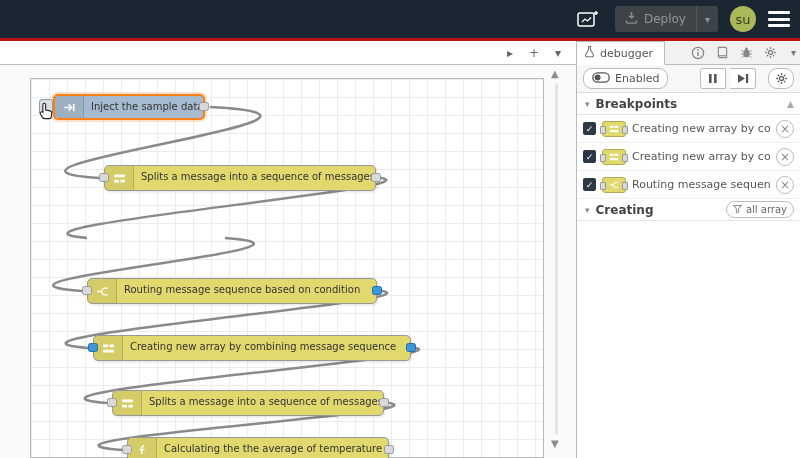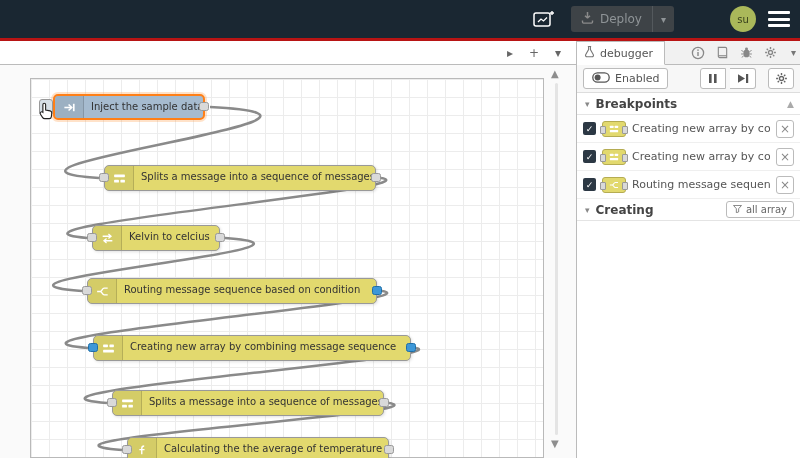--- a/index.html
+++ b/index.html
@@ -8,22 +8,22 @@
 
   
   .header { position:absolute; left:0; top:0; width:800px; height:38px; background:#1a2732;
             display:flex; align-items:center; justify-content:flex-end; padding:0 10px; gap:12px; }
   .hdr-iconbtn { width:30px; height:24px; display:flex; align-items:center; justify-content:center; cursor:pointer; }
   .deploy-btn { height:26px; background:#3e4347; border-radius:3px; display:flex; align-items:center;
                 color:#8f9497; font-size:12px; }
   .deploy-main { display:flex; align-items:center; gap:6px; padding:0 10px; }
   .deploy-caret { padding:0 8px; border-left:1px solid #54595d; color:#8f9497; font-size:10px; height:100%;
                   display:flex; align-items:center; }
-  .avatar { width:26px; height:26px; border-radius:50%; background:#aab85a; color:#39411c; font-size:10px;
-            font-weight:normal; display:flex; align-items:center; justify-content:center;margin-left:44px; }
+  .avatar { width:26px; height:26px; border-radius:50%; background:#aab85a; color:#39411c; font-size:13px;
+            font-weight:normal; display:flex; align-items:center; justify-content:center; }
   .hamburger { width:22px; height:16px; display:flex; flex-direction:column; justify-content:space-between; cursor:pointer; }
   .hamburger div { height:3px; background:#fff; border-radius:1px; }
   .accent-bar { position:absolute; left:0; top:38px; width:800px; height:3px; background:#b81414; }
 
   
   .workspace { position:absolute; left:0; top:41px; width:576px; height:417px; background:#fafafa; }
   .ws-tabbar { position:absolute; left:0; top:0; width:100%; height:24px; background:#fff; border-bottom:1px solid #bbb;
                display:flex; align-items:center; justify-content:flex-end; gap:4px; padding-right:8px; }
   .ws-tab-btn { width:20px; height:18px; display:flex; align-items:center; justify-content:center;
                 color:#666; font-size:12px; cursor:pointer; }
@@ -61,21 +61,21 @@
   .sidebar { position:absolute; left:576px; top:41px; width:224px; height:417px; background:#fff; border-left:1px solid #bbb; }
   .sb-tabbar { height:24px; background:#f1f1f1; border-bottom:1px solid #bbb; display:flex; align-items:stretch; position:relative; }
   .sb-tab { width:88px; background:#fff; border-right:1px solid #bbb; border-top:1px solid #bbb; margin-bottom:-1px;
             border-bottom:1px solid #fff; display:flex; align-items:center; gap:5px; padding:0 7px;
             font-size:11px; color:#555; cursor:pointer; }
   .sb-icon-tab { width:24px; display:flex; align-items:center; justify-content:center; cursor:pointer; }
   .sb-collapse { position:absolute; right:4px; top:0; bottom:0; display:flex; align-items:center; color:#777;
                  font-size:10px; cursor:pointer; }
   .sb-toolbar { height:28px; background:#f7f7f7; border-bottom:1px solid #ddd; display:flex; align-items:center;
                 padding:0 6px; gap:4px; }
-  .btn { background:#fff; border:1px solid #bbb; border-radius:3px; color:#555; font-size:11px;
+  .btn { background:#fff; border:1px solid #bbb; border-radius:9px; color:#555; font-size:11px;
          display:flex; align-items:center; justify-content:center; cursor:pointer; }
   .enabled-btn { height:21px; padding:0 8px; gap:5px; }
   .sb-toolbar .spacer { flex:1; }
   .pause-btn { width:26px; height:21px; border-radius:3px 0 0 3px; }
   .step-btn  { width:26px; height:21px; border-radius:0 3px 3px 0; border-left:none; margin-right:8px; }
   .gearbtn   { width:26px; height:21px; }
   .section-hdr { height:22px; border-bottom:1px solid #e4e4e4; display:flex; align-items:center; gap:6px;
                  padding:0 8px; position:relative; cursor:pointer; }
   .section-hdr .chev { color:#888; font-size:9px; }
   .section-title { font-size:12px; font-weight:bold; color:#444; }
@@ -161,31 +161,20 @@
               <svg viewBox="0 0 14 14">
                 <rect x="1.2" y="2.6" width="11.6" height="3" rx="0.7" fill="#fff"></rect>
                 <rect x="1.2" y="8.4" width="5.2" height="3" rx="0.7" fill="#fff"></rect>
                 <rect x="8" y="8.4" width="4.8" height="3" rx="0.7" fill="#fff"></rect>
               </svg>
             </span>
             <span class="node-label">Splits a message into a sequence of messages.</span>
             <span class="port l"></span>
             <span class="port r"></span>
           </div>
-          <div class="node" style="left: 92px; top: 160px; width: 128px; background: rgb(226, 217, 110);">
-            <span class="node-icon">
-              <svg viewBox="0 0 14 14">
-                <path d="M1.8 4.6h8.4M8 2.2l2.8 2.4L8 7" fill="none" stroke="#fff" stroke-width="1.4"></path>
-                <path d="M12.2 9.4H3.8M6 7 3.2 9.4 6 11.8" fill="none" stroke="#fff" stroke-width="1.4"></path>
-              </svg>
-            </span>
-            <span class="node-label">Kelvin to celcius</span>
-            <span class="port l"></span>
-            <span class="port r"></span>
-          </div>
           <div class="node" style="left: 87px; top: 213px; width: 290px; background: rgb(226, 217, 110);">
             <span class="node-icon">
               <svg viewBox="0 0 14 14">
                 <path d="M1.2 7h3.2c2.2 0 2.2-3.6 4.4-3.6h3.8M4.4 7c2.2 0 2.2 3.6 4.4 3.6h3.8" fill="none" stroke="#fff" stroke-width="1.5"></path>
               </svg>
             </span>
             <span class="node-label">Routing message sequence based on condition</span>
             <span class="port l"></span>
             <span class="port r bp"></span>
           </div>

